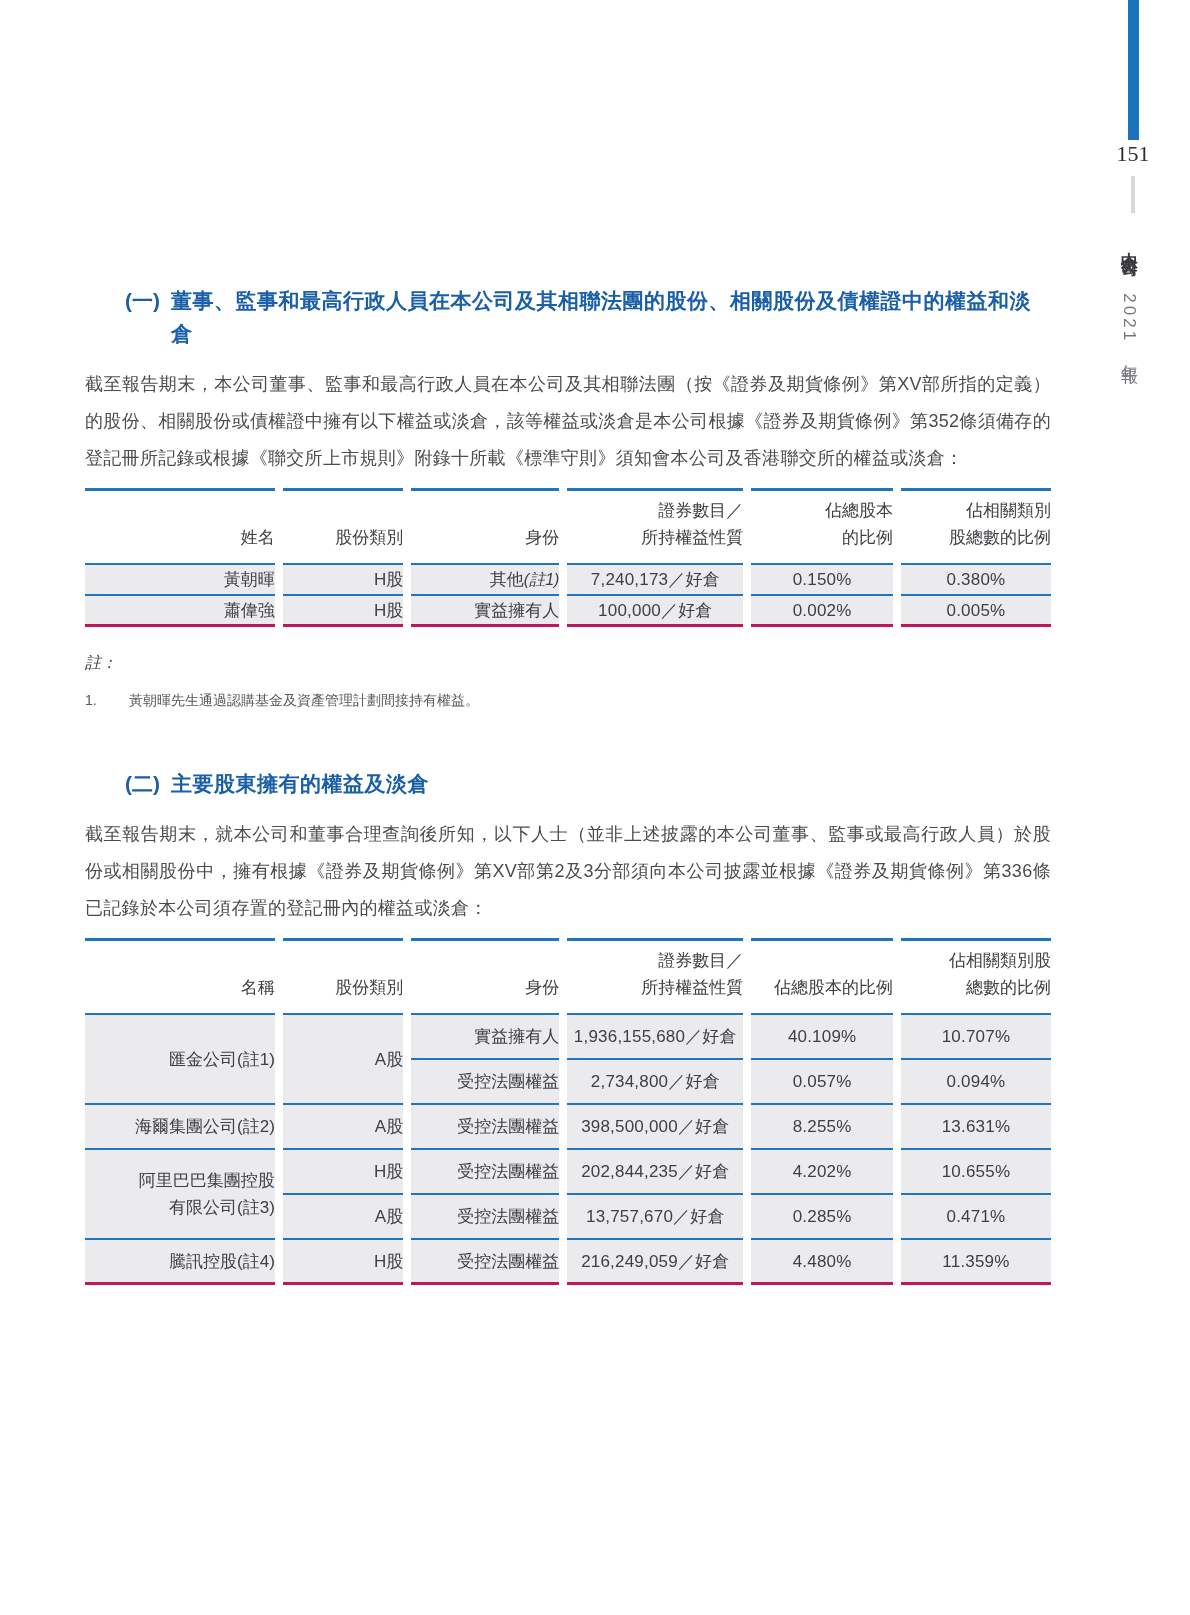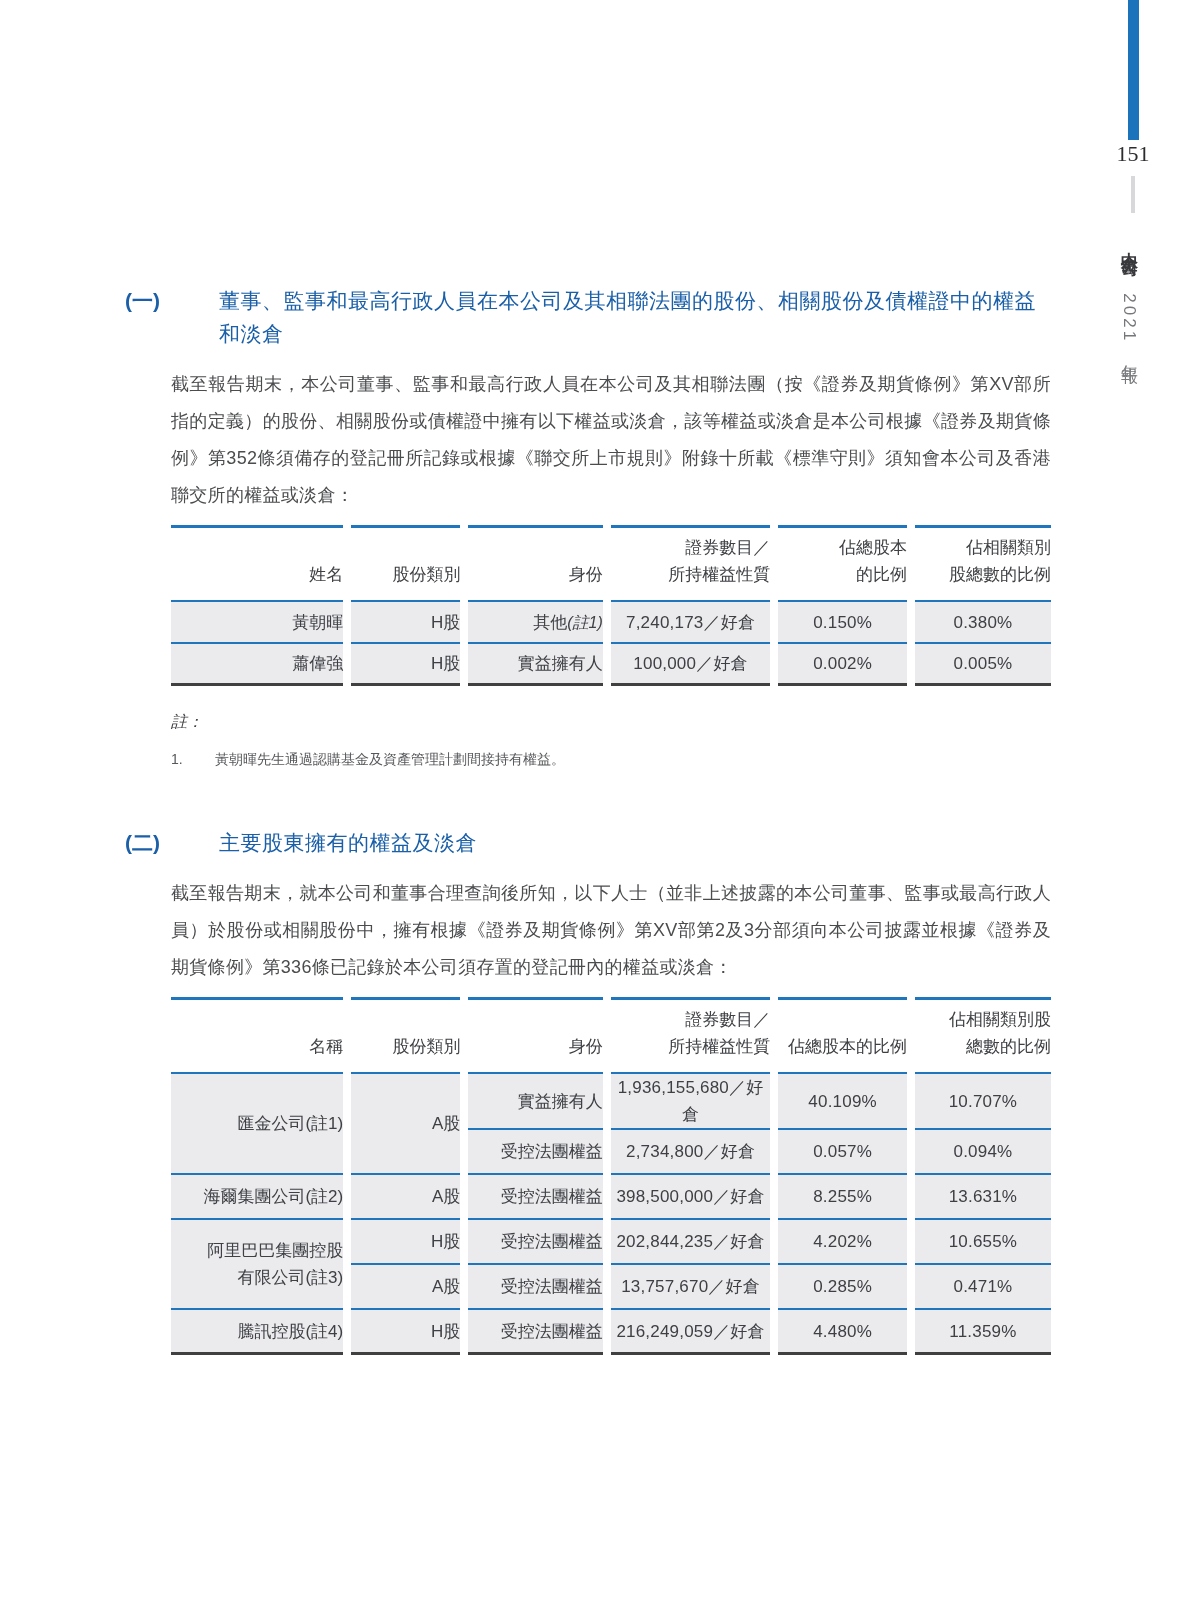--- a/index.html
+++ b/index.html
@@ -17,39 +17,39 @@
   .brand-name { font-weight:bold; color:#38393C; }
   .brand-dot { color:#9B9C9E; font-size:11px; margin:12px 0; letter-spacing:0; }
   .brand-edition { color:#76777B; }
 
   
   .main { position:absolute; left:85px; top:266px; width:966px; }
   h1 { font-size:25px; font-weight:bold; color:#1B74BB; letter-spacing:1px; }
   .subsection { margin-top:18px; }
   .h2row { display:flex; margin-left:40px; }
   .marker { flex:0 0 46px; font-size:21px; line-height:33px; font-weight:bold; color:#1A5FA8; }
-  h2 { flex:1; font-size:21px; line-height:33px; font-weight:normal; color:#1A5FA8; letter-spacing:0.5px;margin-left:48px; }
-  .indent { margin-left:86px; }
+  h2 { flex:1; font-size:21px; line-height:33px; font-weight:bold; color:#1A5FA8; letter-spacing:0.5px; }
+  .indent { }
   p.body { margin-top:16px; font-size:18px; line-height:37px; color:#4B4C4E; text-align:justify; letter-spacing:0.3px; }
 
   
   table.rpt { table-layout:fixed; border-collapse:separate; border-spacing:8px 0;
               width:calc(100% + 16px); margin:11px -8px 0 -8px; }
   .rpt th { vertical-align:bottom; padding:6px 0 12px 0; font-weight:normal; font-size:17px;
             color:#3F4044; line-height:27px;
             border-top:3px solid #1F76BC; border-bottom:2px solid #1F76BC; }
   .rpt td { vertical-align:middle; font-size:17px; color:#3F4044; line-height:27px; }
-  .rpt1 td { height:42px; }
+  .rpt1 td { height:31px; }
   .rpt2 td { height:45px; }
   .rpt tbody tr { background:#EBEBEE; }
   .al { text-align:right; }
   .ar { text-align:right; }
   .num { font-size:16px; letter-spacing:0.2px;text-align:center; }
   .sep  { border-bottom:2px solid #1F76BC; }
-  .tend { border-bottom:3px solid #404040; }
+  .tend { border-bottom:3px solid #be185d; }
   .noteref { font-family:Liberation Sans, sans-serif; font-style:italic; font-size:16px; }
   .nl2 { padding-left:22px; }
 
   
   .notes { margin-top:26px; }
   .notes-label { font-family:"Liberation Serif","DejaVu Serif",serif; font-style:italic;
                  font-size:16px; color:#414045; }
   .note-item { display:flex; margin-top:16px; font-size:14px; color:#57585B; line-height:21px; }
   .note-num { flex:0 0 44px; }
 

